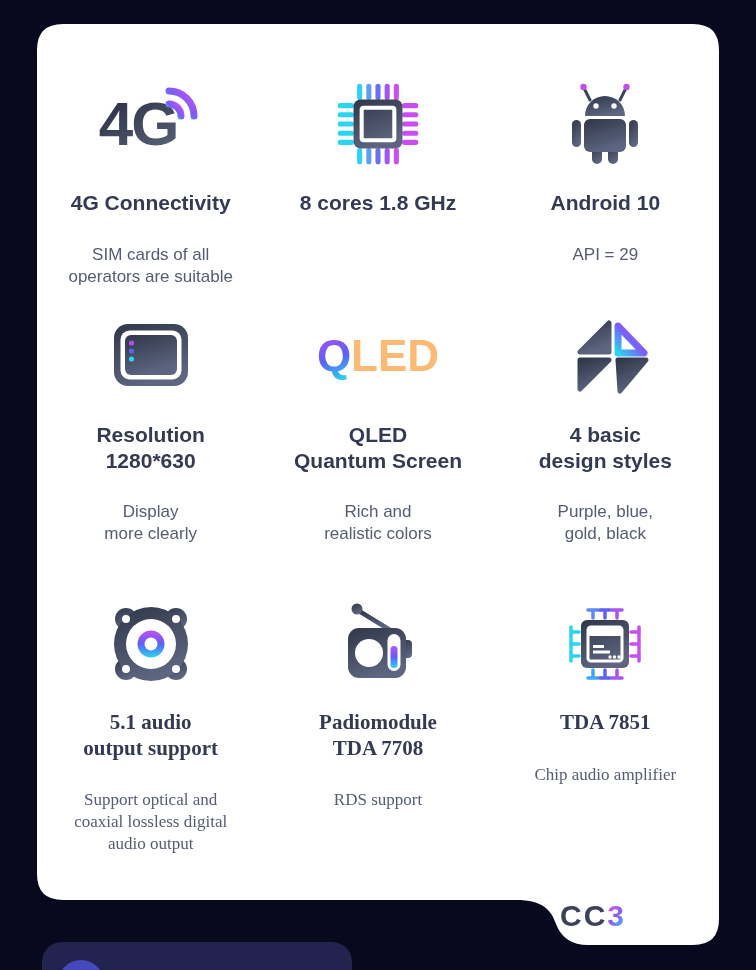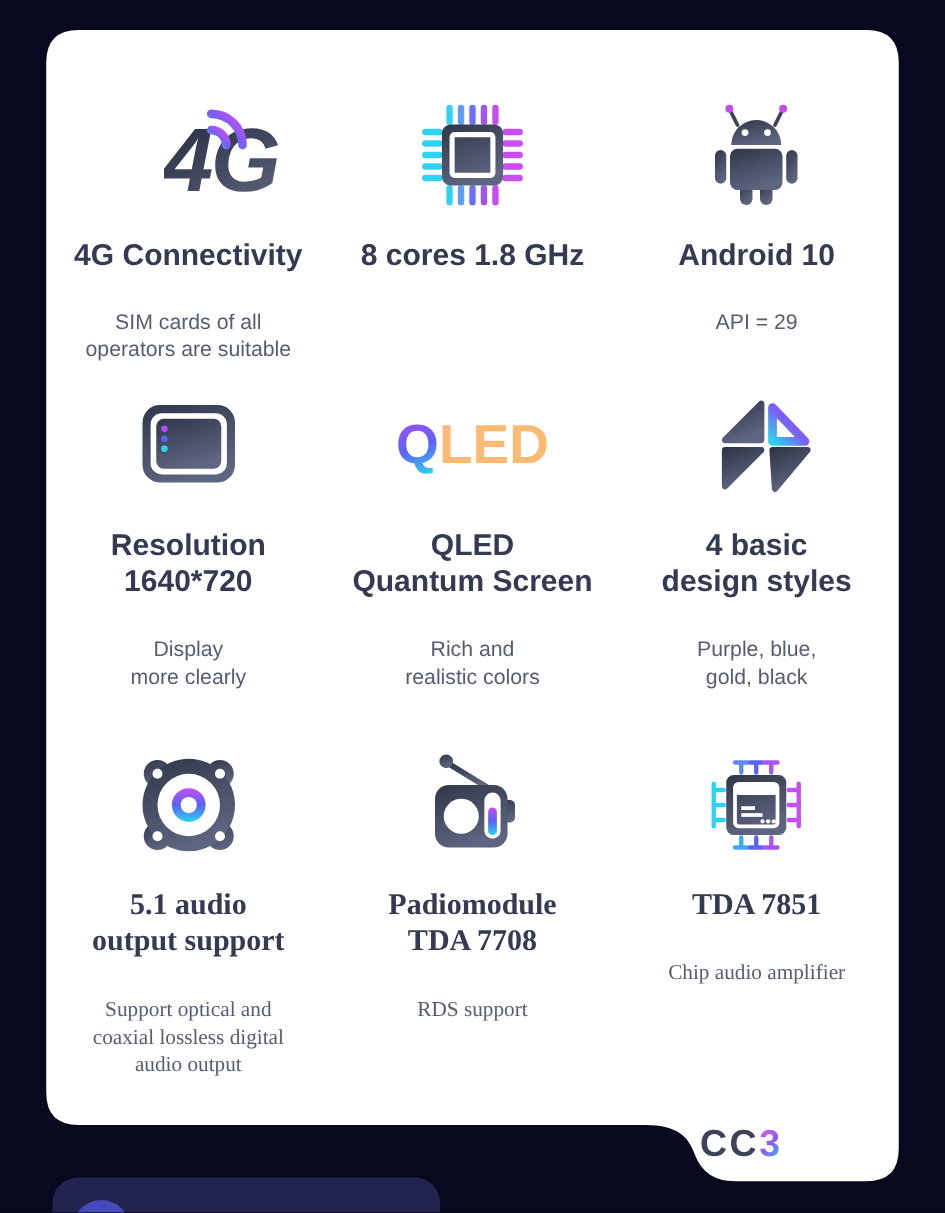--- a/index.html
+++ b/index.html
@@ -5,27 +5,27 @@
   html,body{margin:0;padding:0;background:#08081f;}
   #stage{position:relative;width:756px;height:970px;background:#08081f;overflow:hidden;
          font-family:"Liberation Sans",sans-serif;}
   #card-shape{position:absolute;left:0;top:0;}
   #grid{position:absolute;left:37px;top:24px;width:682px;height:876px;
         display:grid;grid-template-columns:repeat(3,1fr);grid-template-rows:272px 280px auto;}
   .cell{display:flex;flex-direction:column;align-items:center;text-align:center;}
   .cell.r1{padding-top:40px;}
   .cell.r3{padding-top:8px;font-family:Liberation Serif, serif;}
   .icon-box{height:120px;display:flex;align-items:center;justify-content:center;}
-  .title{font-weight:700;font-size:24px;line-height:1.22;color:#333a52;white-space:pre-line;margin-top:6px;}
+  .title{font-weight:700;font-size:21px;line-height:1.22;color:#333a52;white-space:pre-line;margin-top:6px;}
   .subtitle{font-size:17px;line-height:1.3;color:#565d72;white-space:pre-line;margin-top:28px;}
   
   .icon-4g{position:relative;width:116px;height:100px;}
-  .fourg-text{position:absolute;left:6px;top:14px;font-size:72px;font-weight:800;font-style:italic;
+  .fourg-text{position:absolute;left:6px;top:14px;font-size:62px;font-weight:800;
     background:linear-gradient(150deg,#2e3449 20%,#5a6278 90%);
-    -webkit-background-clip:text;background-clip:text;color:transparent;letter-spacing:-2px;margin-left:32px;}
+    -webkit-background-clip:text;background-clip:text;color:transparent;letter-spacing:-2px;}
   .fourg-arcs{position:absolute;right:2px;top:0;}
   
   .qled-logo{font-size:44px;font-weight:800;letter-spacing:0;}
   .qled-q{background:linear-gradient(160deg,#b04df2 5%,#5b62f5 55%,#2bd4f0 95%);
     -webkit-background-clip:text;background-clip:text;color:transparent;}
   .qled-led{color:#fdba74;}
   
   #cc3{position:absolute;left:560px;top:896px;width:159px;height:40px;line-height:40px;
        text-align:left;font-size:30px;font-weight:700;letter-spacing:2px;color:#3d4257;}
   .cc3-grad{background:linear-gradient(135deg,#e35de8 10%,#8a5cf0 50%,#35c8f0 90%);
@@ -140,21 +140,21 @@
         <svg width="100" height="80" viewBox="0 0 100 80">
           <rect x="13" y="8" width="74" height="62" rx="14" fill="url(#gradSlate)"></rect>
           <rect x="19.5" y="14.5" width="61" height="49" rx="9" fill="#ffffff"></rect>
           <rect x="24" y="19" width="52" height="40" rx="6" fill="url(#gradSlate)"></rect>
           <circle cx="30.5" cy="27" r="2.6" fill="#b44df0"></circle>
           <circle cx="30.5" cy="35" r="2.6" fill="#5b62f5"></circle>
           <circle cx="30.5" cy="43" r="2.6" fill="#2bd4f0"></circle>
         </svg>
       </div>
       <div class="title">Resolution
-1640*720</div>
+1280*630</div>
       <div class="subtitle">Display
 more clearly</div>
     </div>
 
     <div class="cell r2">
       <div class="icon-box">
         <div class="qled-logo">
           <span class="qled-q">Q</span><span class="qled-led">LED</span>
         </div>
       </div>

